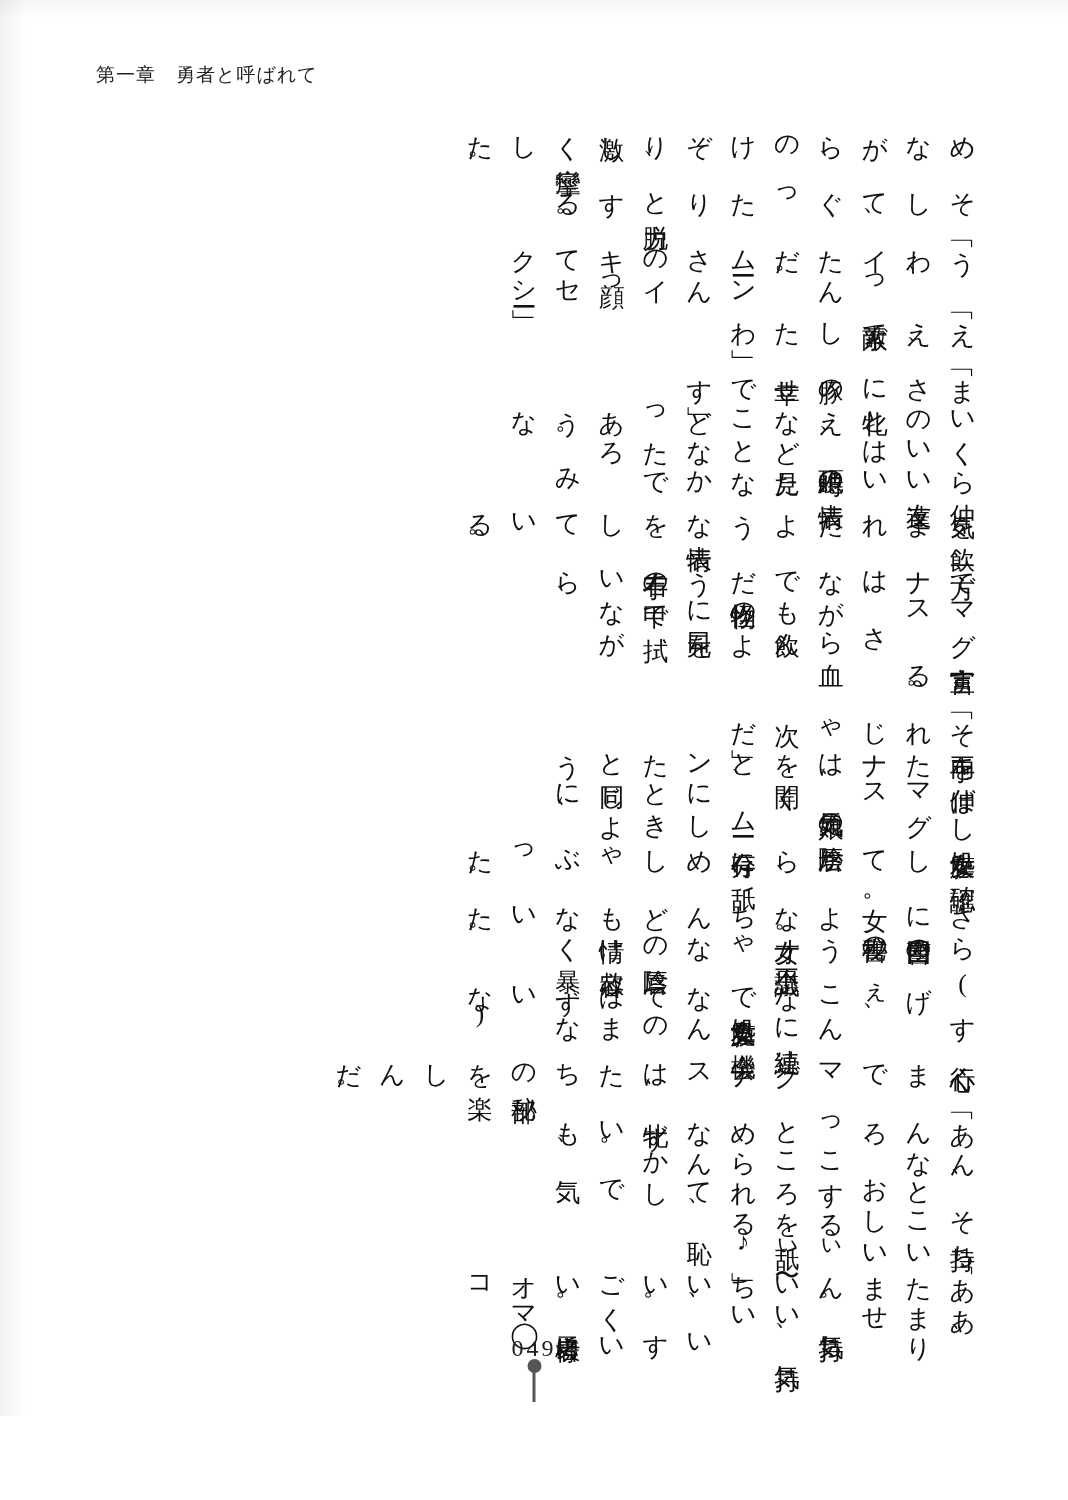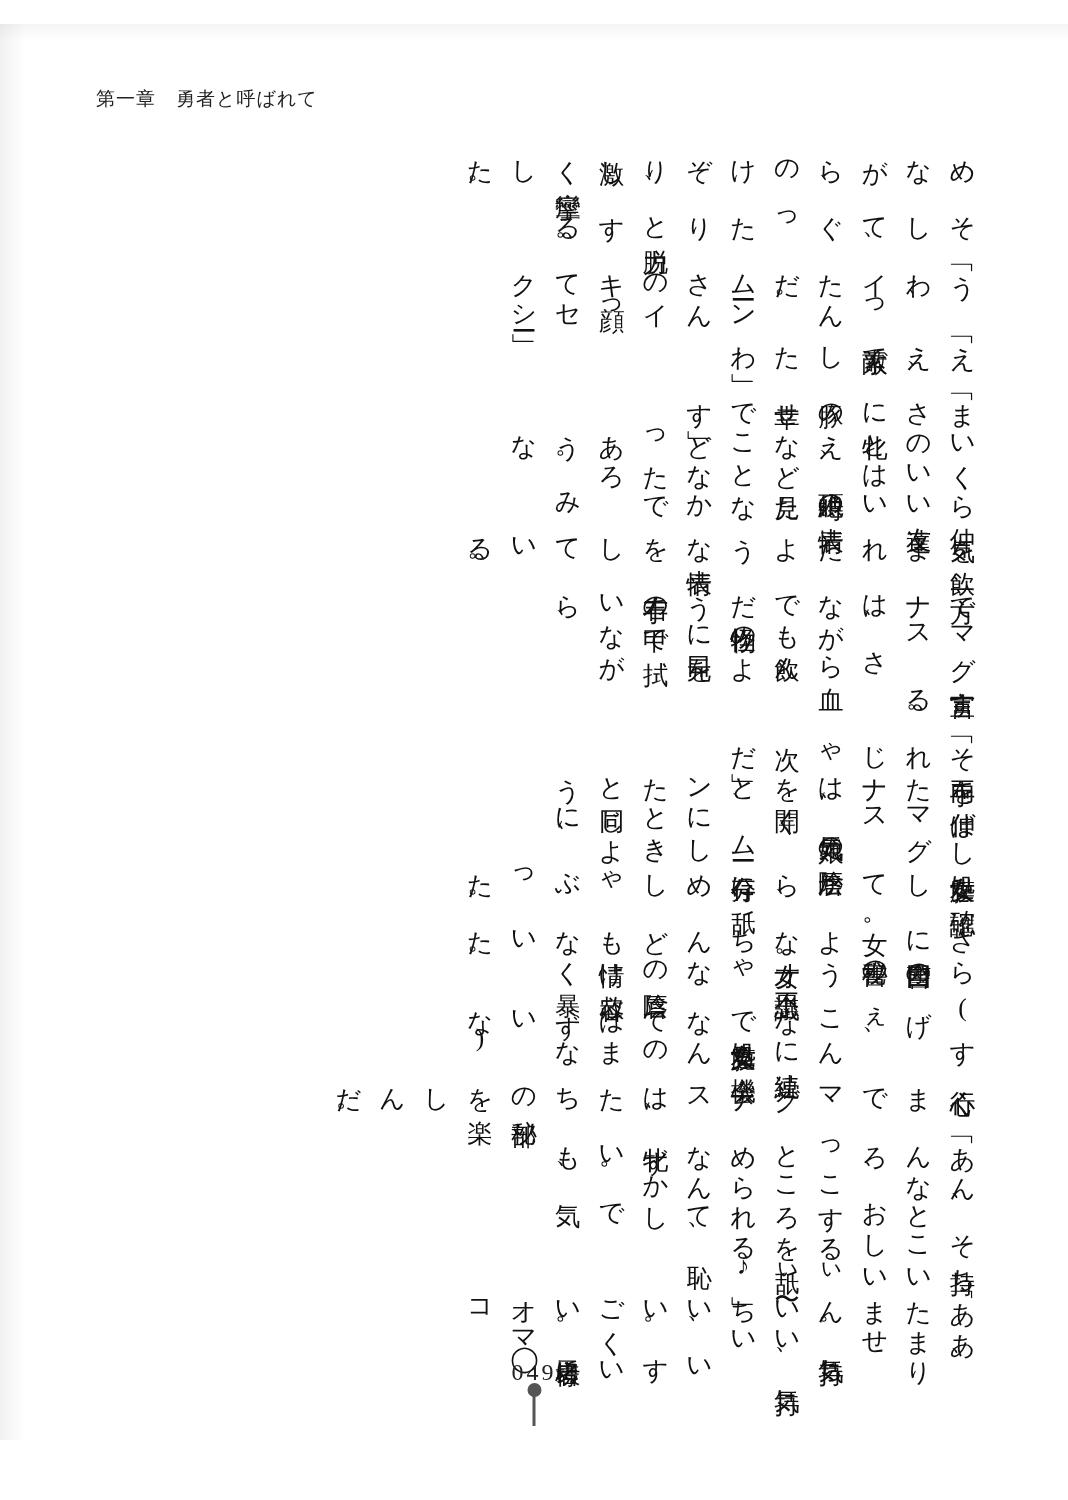--- a/index.html
+++ b/index.html
@@ -8,21 +8,20 @@
     background: #ffffff;
   }
   .page {
     position: relative;
     width: 1068px;
     height: 1416px;
     background: #ffffff;
     overflow: hidden;
     font-family: "Liberation Serif", "DejaVu Serif", serif;
     color: #1a1a1a;
-    margin-top: 24px;
   }
   
   .running-header {
     position: absolute;
     top: 62px;
     left: 96px;
     font-size: 19px;
     letter-spacing: 1px;
     color: #222;
     white-space: pre;

